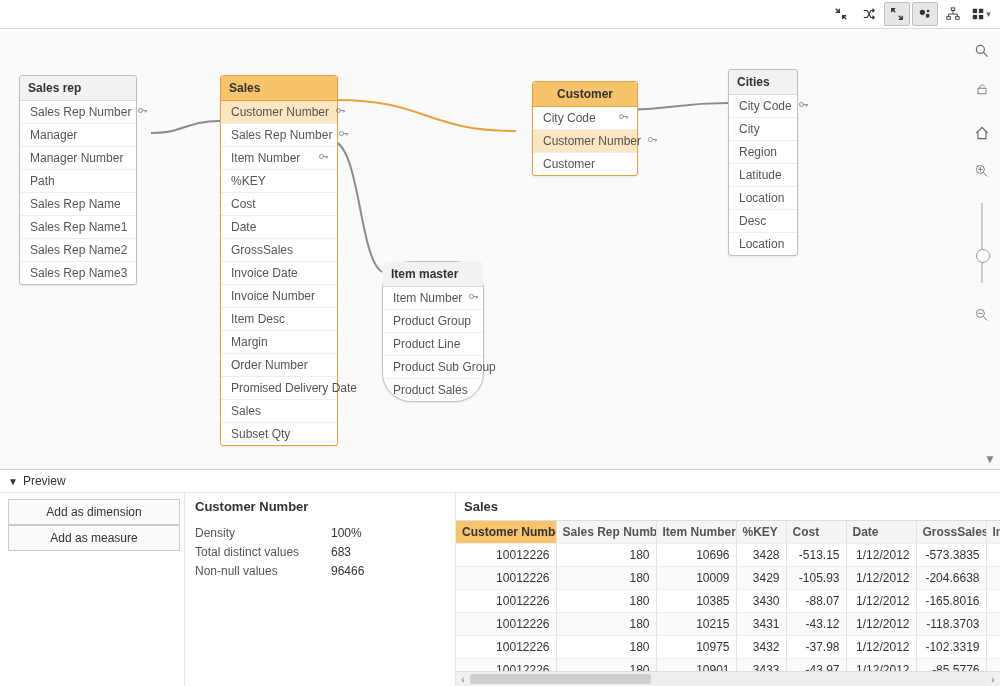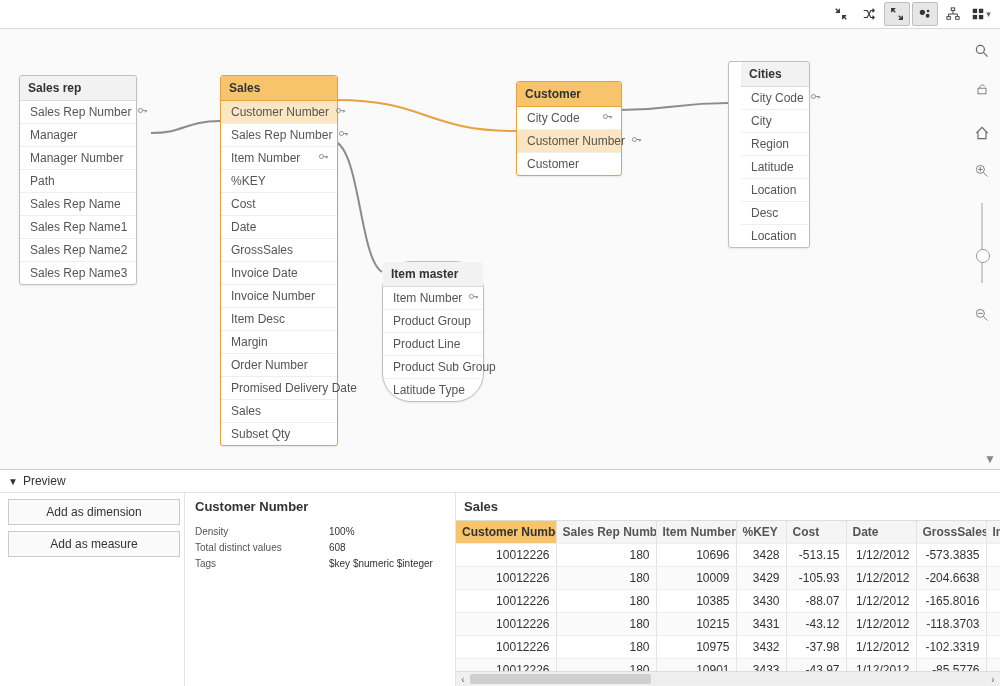--- a/index.html
+++ b/index.html
@@ -157,42 +157,41 @@
     flex: 1;
     display: flex;
     overflow: hidden;
   }
   .bcol-left {
     width: 172px;
     padding: 6px 4px 6px 8px;
     border-right: 1px solid #e5e5e5;
     display: flex;
     flex-direction: column;
-    gap: 6px;
   }
   .small-btn {
     border: 1px solid #ccc;
     background: #fafafa;
     text-align: center;
     padding: 5px 4px;
     font-size: 12px;
     color: #333;
     cursor: pointer;
   }
   .bcol-mid {
     flex: 0 0 250px;
     padding: 6px 10px;
     border-right: 1px solid #e5e5e5;
     overflow: hidden;
     color: #444;
   }
   .fieldname { font-weight: 600; font-size: 13px; margin-bottom: 12px; color: #333; }
-  .stat-row { display:flex; gap: 14px; margin-bottom: 5px; font-size: 10px; }
+  .stat-row { display:flex; gap: 6px; margin-bottom: 5px; font-size: 12px; }
   .stat-row .k { flex: 0 0 120px; color:#555; }
-  .stat-row .v { color:#333; }
+  .stat-row .v { color:#333;margin-left:10px; }
   .bcol-right {
     flex: 1;
     display: flex;
     flex-direction: column;
     overflow: hidden;
   }
   .tblname { font-weight: 600; font-size: 13px; padding: 6px 8px 6px 8px; color:#333; }
   .data-grid {
     flex: 1;
     overflow: hidden;
@@ -447,44 +446,44 @@
         <div class="erow">
           <span>Product Group</span>
         </div>
         <div class="erow">
           <span>Product Line</span>
         </div>
         <div class="erow">
           <span>Product Sub Group</span>
         </div>
         <div class="erow">
-          <span>Latitude Type</span>
-        </div>
-      </div>
-      <div class="etable selected" style="left: 516px; top: 52px; width: 104px;">
+          <span>Product Sales</span>
+        </div>
+      </div>
+      <div class="etable selected" style="left: 532px; top: 52px; width: 104px; text-align: center;">
         <div class="ehead">Customer</div>
         <div class="erow">
           <span>City Code</span>
           <span class="keyicon"><svg viewBox="0 0 16 16">
               <circle cx="5" cy="8" r="3" fill="none" stroke="#888" stroke-width="1.3"></circle>
               <path d="M8 8 L14 8 M12 8 L12 11 M14 8 L14 10" stroke="#888" stroke-width="1.3" fill="none"></path>
             </svg></span>
         </div>
         <div class="erow hl">
           <span>Customer Number</span>
           <span class="keyicon"><svg viewBox="0 0 16 16">
               <circle cx="5" cy="8" r="3" fill="none" stroke="#888" stroke-width="1.3"></circle>
               <path d="M8 8 L14 8 M12 8 L12 11 M14 8 L14 10" stroke="#888" stroke-width="1.3" fill="none"></path>
             </svg></span>
         </div>
         <div class="erow">
           <span>Customer</span>
         </div>
       </div>
-      <div class="etable" style="left: 728px; top: 32px; width: 68px; padding-left: 12px;">
+      <div class="etable" style="left: 728px; top: 40px; width: 68px;">
         <div class="ehead">Cities</div>
         <div class="erow">
           <span>City Code</span>
           <span class="keyicon"><svg viewBox="0 0 16 16">
               <circle cx="5" cy="8" r="3" fill="none" stroke="#888" stroke-width="1.3"></circle>
               <path d="M8 8 L14 8 M12 8 L12 11 M14 8 L14 10" stroke="#888" stroke-width="1.3" fill="none"></path>
             </svg></span>
         </div>
         <div class="erow">
           <span>City</span>
@@ -520,25 +519,25 @@
     </div>
     <div class="bcol-mid">
       <div class="fieldname">Customer Number</div>
       <div id="stats-host">
           <div class="stat-row">
             <span class="k">Density</span>
             <span class="v">100%</span>
           </div>
           <div class="stat-row">
             <span class="k">Total distinct values</span>
-            <span class="v">608</span>
+            <span class="v">683</span>
           </div>
           <div class="stat-row">
-            <span class="k">Tags</span>
-            <span class="v">$key $numeric $integer</span>
+            <span class="k">Non-null values</span>
+            <span class="v">96466</span>
           </div>
         </div>
     </div>
     <div class="bcol-right">
       <div class="tblname">Sales</div>
       <div class="data-grid">
         <table class="dg" id="grid">
             <colgroup>
               <col style="width:100px">
               <col style="width:100px">

